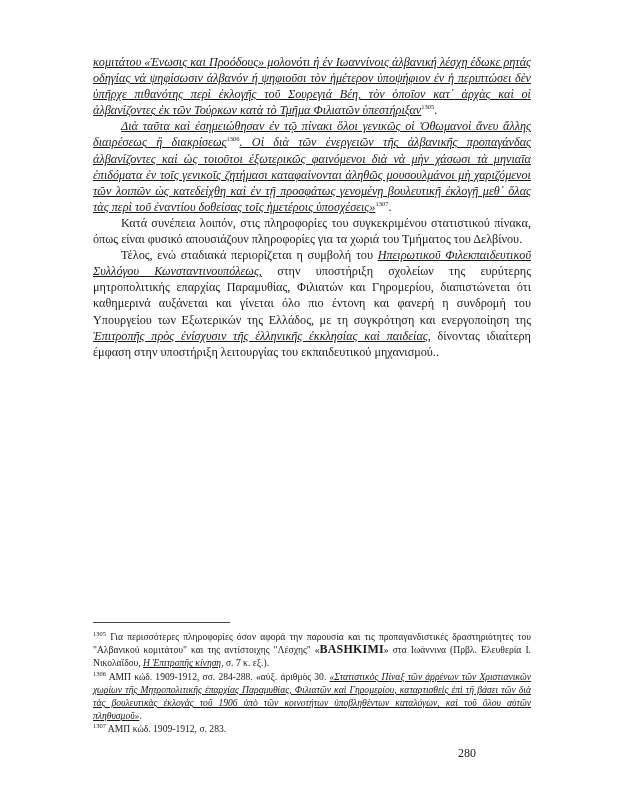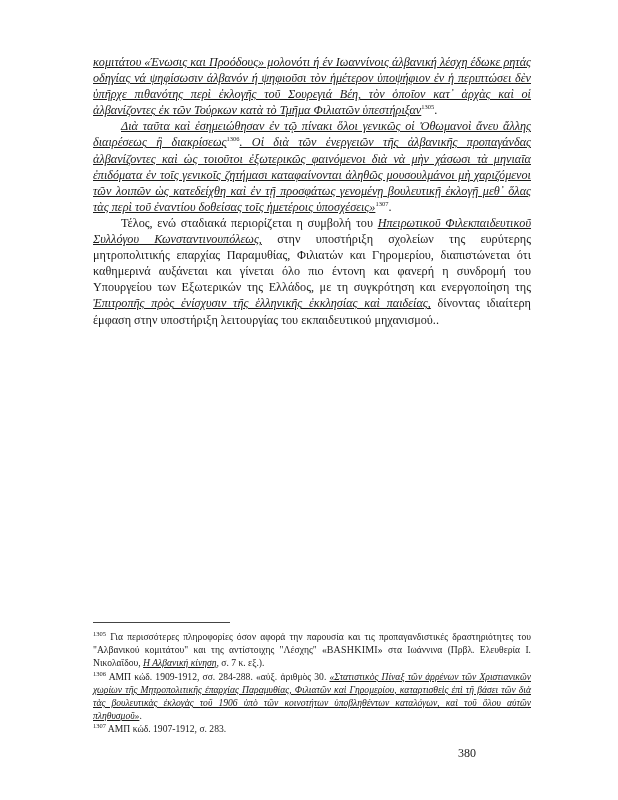--- a/index.html
+++ b/index.html
@@ -9,36 +9,37 @@
   .body-text { position: absolute; left: 93px; top: 54px; width: 438px;
                font-size: 12.2px; line-height: 16.1px; text-align: justify; }
   .body-text p { margin: 0; }
   .indent { text-indent: 28px; }
   .it { font-style: italic; text-decoration: underline; }
   sup { font-size: 6.5px; line-height: 0; vertical-align: super; }
   .fn-rule { position: absolute; left: 93px; top: 622px; width: 137px; height: 1px; background: #444; }
   .footnotes { position: absolute; left: 93px; top: 630px; width: 438px;
                font-size: 9.6px; line-height: 13.2px; text-align: justify; }
   .footnotes p { margin: 0; }
-  .sc { font-size: 10px; letter-spacing: 0.2px; }
+  .sc { font-size: 12px; letter-spacing: 0.2px; font-weight: bold; }
   .page-number { position: absolute; left: 458px; top: 746px; font-size: 12px; }
 </style>
 </head>
 <body>
 
 <div class="page">
 
   <div class="body-text">
     <p><span class="it">κομιτάτου «Ένωσις και Προόδους» μολονότι ή έν Ιωαννίνοις άλβανική λέσχη έδωκε ρητάς οδηγίας νά ψηφίσωσιν άλβανόν ή ψηφιοῦσι τὸν ἡμέτερον ὑποψήφιον ἐν ἡ περιπτώσει δὲν ὑπῆρχε πιθανότης περὶ ἐκλογῆς τοῦ Σουρεγιά Βέη, τὸν ὁποῖον κατ᾽ ἀρχὰς καὶ οἱ ἀλβανίζοντες ἐκ τῶν Τούρκων κατὰ τὸ Τμῆμα Φιλιατῶν ὑπεστήριξαν</span><sup>1305</sup><span>.</span></p>
     <p class="indent"><span class="it">Διὰ ταῦτα καὶ ἐσημειώθησαν ἐν τῷ πίνακι ὅλοι γενικῶς οἱ Ὀθωμανοὶ ἄνευ ἄλλης διαιρέσεως ἢ διακρίσεως</span><sup>1306</sup><span class="it">. Οἱ διὰ τῶν ἐνεργειῶν τῆς ἀλβανικῆς προπαγάνδας ἀλβανίζοντες καὶ ὡς τοιοῦτοι ἐξωτερικῶς φαινόμενοι διὰ νὰ μὴν χάσωσι τὰ μηνιαῖα ἐπιδόματα ἐν τοῖς γενικοῖς ζητήμασι καταφαίνονται ἀληθῶς μουσουλμάνοι μὴ χαριζόμενοι τῶν λοιπῶν ὡς κατεδείχθη καὶ ἐν τῇ προσφάτως γενομένῃ βουλευτικῇ ἐκλογῇ μεθ᾽ ὅλας τὰς περὶ τοῦ ἐναντίου δοθείσας τοῖς ἡμετέροις ὑποσχέσεις»</span><sup>1307</sup><span>.</span></p>
+    <p class="indent">Κατά συνέπεια λοιπόν, στις πληροφορίες του συγκεκριμένου στατιστικού πίνακα, όπως είναι φυσικό απουσιάζουν πληροφορίες για τα χωριά του Τμήματος του Δελβίνου.</p>
     <p class="indent"><span>Τέλος, ενώ σταδιακά περιορίζεται η συμβολή του </span><span class="it">Ηπειρωτικοῦ Φιλεκπαιδευτικοῦ Συλλόγου Κωνσταντινουπόλεως,</span><span> στην υποστήριξη σχολείων της ευρύτερης μητροπολιτικής επαρχίας Παραμυθίας, Φιλιατών και Γηρομερίου, διαπιστώνεται ότι καθημερινά αυξάνεται και γίνεται όλο πιο έντονη και φανερή η συνδρομή του Υπουργείου των Εξωτερικών της Ελλάδος, με τη συγκρότηση και ενεργοποίηση της </span><span class="it">Ἐπιτροπῆς πρὸς ἐνίσχυσιν τῆς ἑλληνικῆς ἐκκλησίας καὶ παιδείας,</span><span> δίνοντας ιδιαίτερη έμφαση στην υποστήριξη λειτουργίας του εκπαιδευτικού μηχανισμού..</span></p>
   </div>
 
   <div class="fn-rule"></div>
 
   <div class="footnotes">
-    <p><sup>1305</sup><span> Για περισσότερες πληροφορίες όσον αφορά την παρουσία και τις προπαγανδιστικές δραστηριότητες του "Αλβανικού κομιτάτου" και της αντίστοιχης "Λέσχης" «</span><span class="sc">BASHKIMI</span><span>» στα Ιωάννινα (Πρβλ. Ελευθερία Ι. Νικολαΐδου, </span><span class="it">Η Αλβανική κίνηση</span><span>, σ. 7 κ. εξ.).</span></p>
+    <p><sup>1305</sup><span> Για περισσότερες πληροφορίες όσον αφορά την παρουσία και τις προπαγανδιστικές δραστηριότητες του "Αλβανικού κομιτάτου" και της αντίστοιχης "Λέσχης" «</span><span class="sc">BASHKIMI</span><span>» στα Ιωάννινα (Πρβλ. Ελευθερία Ι. Νικολαΐδου, </span><span class="it">Η Ἐπιτροπῆς κίνηση</span><span>, σ. 7 κ. εξ.).</span></p>
     <p><sup>1306</sup><span> ΑΜΠ κώδ. 1909-1912, σσ. 284-288. «αὐξ. ἀριθμὸς 30. </span><span class="it">«Στατιστικὸς Πίναξ τῶν ἀρρένων τῶν Χριστιανικῶν χωρίων τῆς Μητροπολιτικῆς ἐπαρχίας Παραμυθίας, Φιλιατῶν καὶ Γηρομερίου, καταρτισθεὶς ἐπὶ τῇ βάσει τῶν διὰ τὰς βουλευτικὰς ἐκλογὰς τοῦ 1906 ὑπὸ τῶν κοινοτήτων ὑποβληθέντων καταλόγων, καὶ τοῦ ὅλου αὐτῶν πληθυσμοῦ»</span><span>.</span></p>
-    <p><sup>1307</sup><span> ΑΜΠ κώδ. 1907-1912, σ. 283.</span></p>
+    <p><sup>1307</sup><span> ΑΜΠ κώδ. 1909-1912, σ. 283.</span></p>
   </div>
 
-  <div class="page-number">380</div>
+  <div class="page-number">280</div>
 </div>
 
 </body></html>

